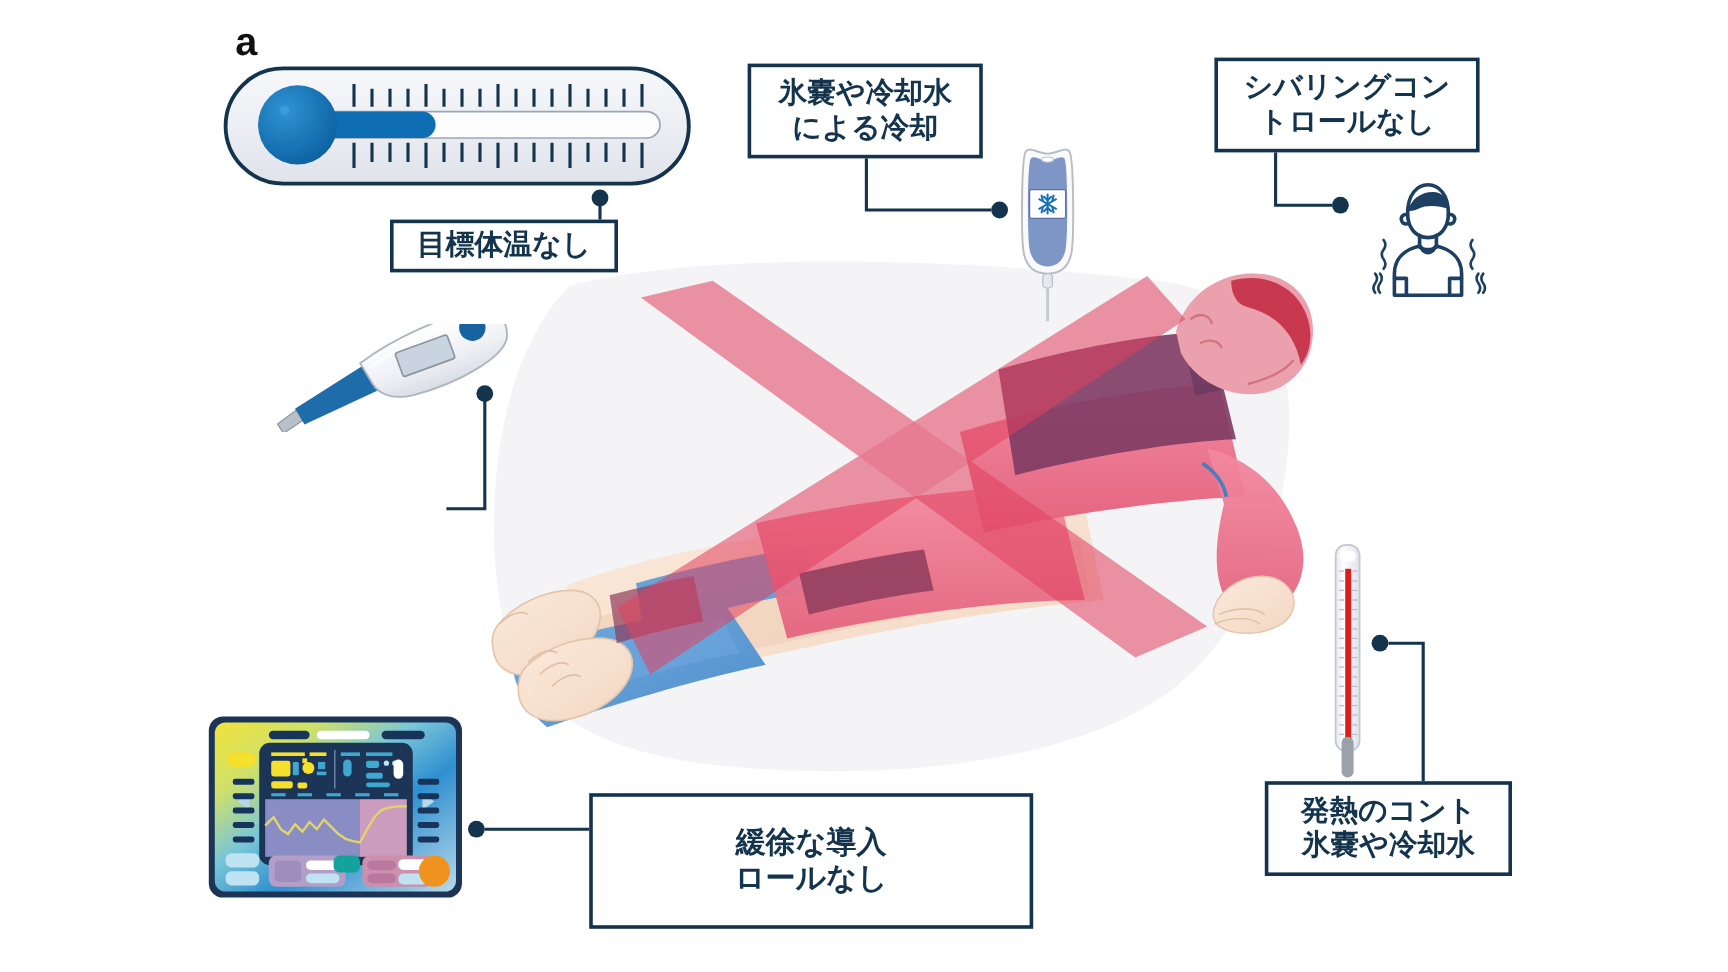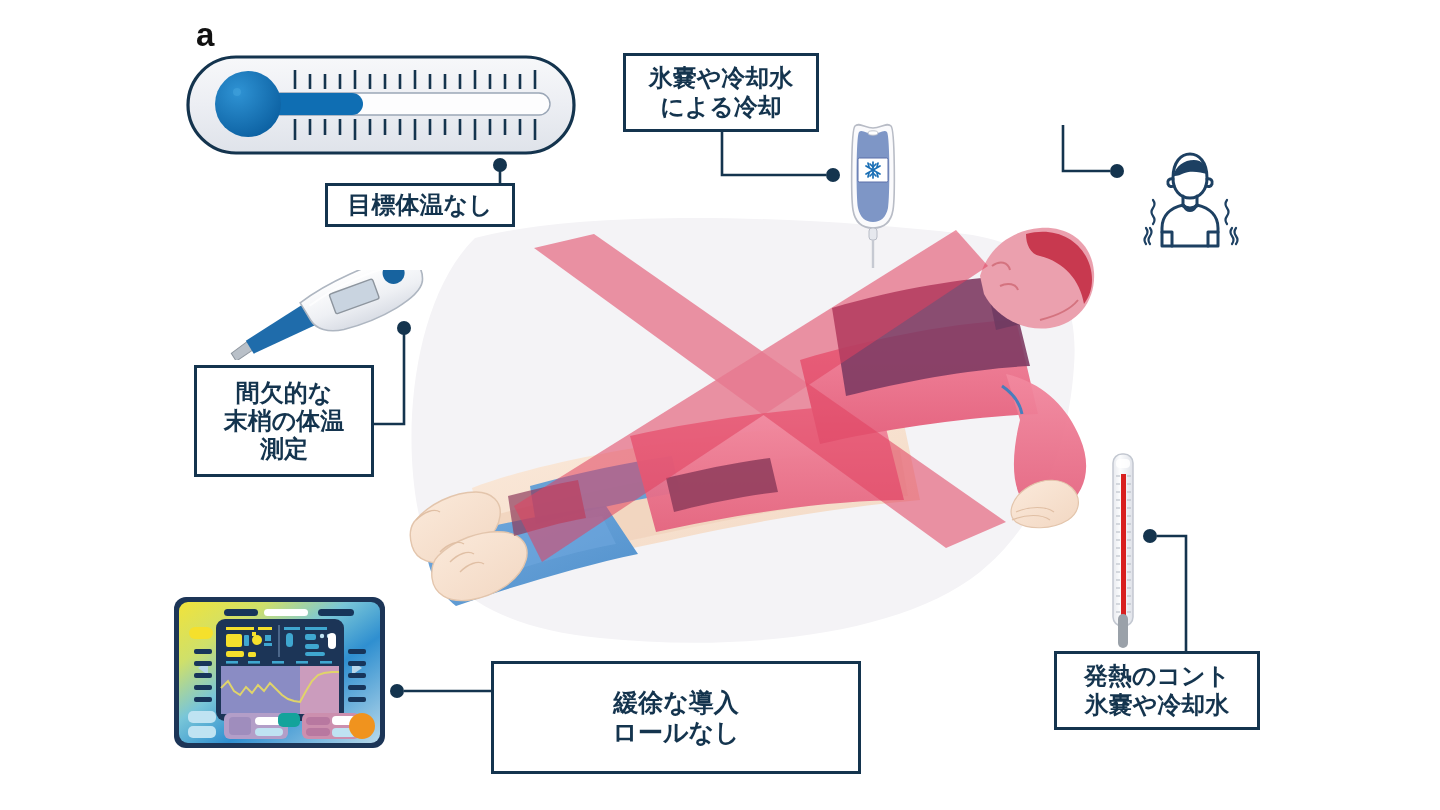--- a/index.html
+++ b/index.html
@@ -497,26 +497,25 @@
 
   <div class="callout" style="left:277px; top:183px; width:190px; height:44px; font-size:24px;margin-left:48px;">
     <span class="ln">目標体温なし</span>
   </div>
 
   <div class="callout" style="left:623px; top:53px; width:196px; height:79px; font-size:24px;">
     <span class="ln">氷嚢や冷却水</span>
     <span class="ln">による冷却</span>
   </div>
 
-
-  <div class="callout" style="left:194px; top:365px; width:180px; height:112px; font-size:24px;">
-    <span class="ln">間欠的な</span>
-    <span class="ln">末梢の体温</span>
-    <span class="ln">測定</span>
-  </div>
+  <div class="callout" style="left:1012px; top:48px; width:221px; height:79px; font-size:24px;">
+    <span class="ln">シバリングコン</span>
+    <span class="ln">トロールなし</span>
+  </div>
+
 
   <div class="callout" style="left:491px; top:634px; width:370px; height:113px; font-size:25px;margin-top:27px;">
     <span class="ln">緩徐な導入</span>
     <span class="ln">ロールなし</span>
   </div>
 
   <div class="callout" style="left:1022px; top:651px; width:206px; height:79px; font-size:24px;margin-left:32px;">
     <span class="ln">発熱のコント</span>
     <span class="ln">氷嚢や冷却水</span>
   </div>

